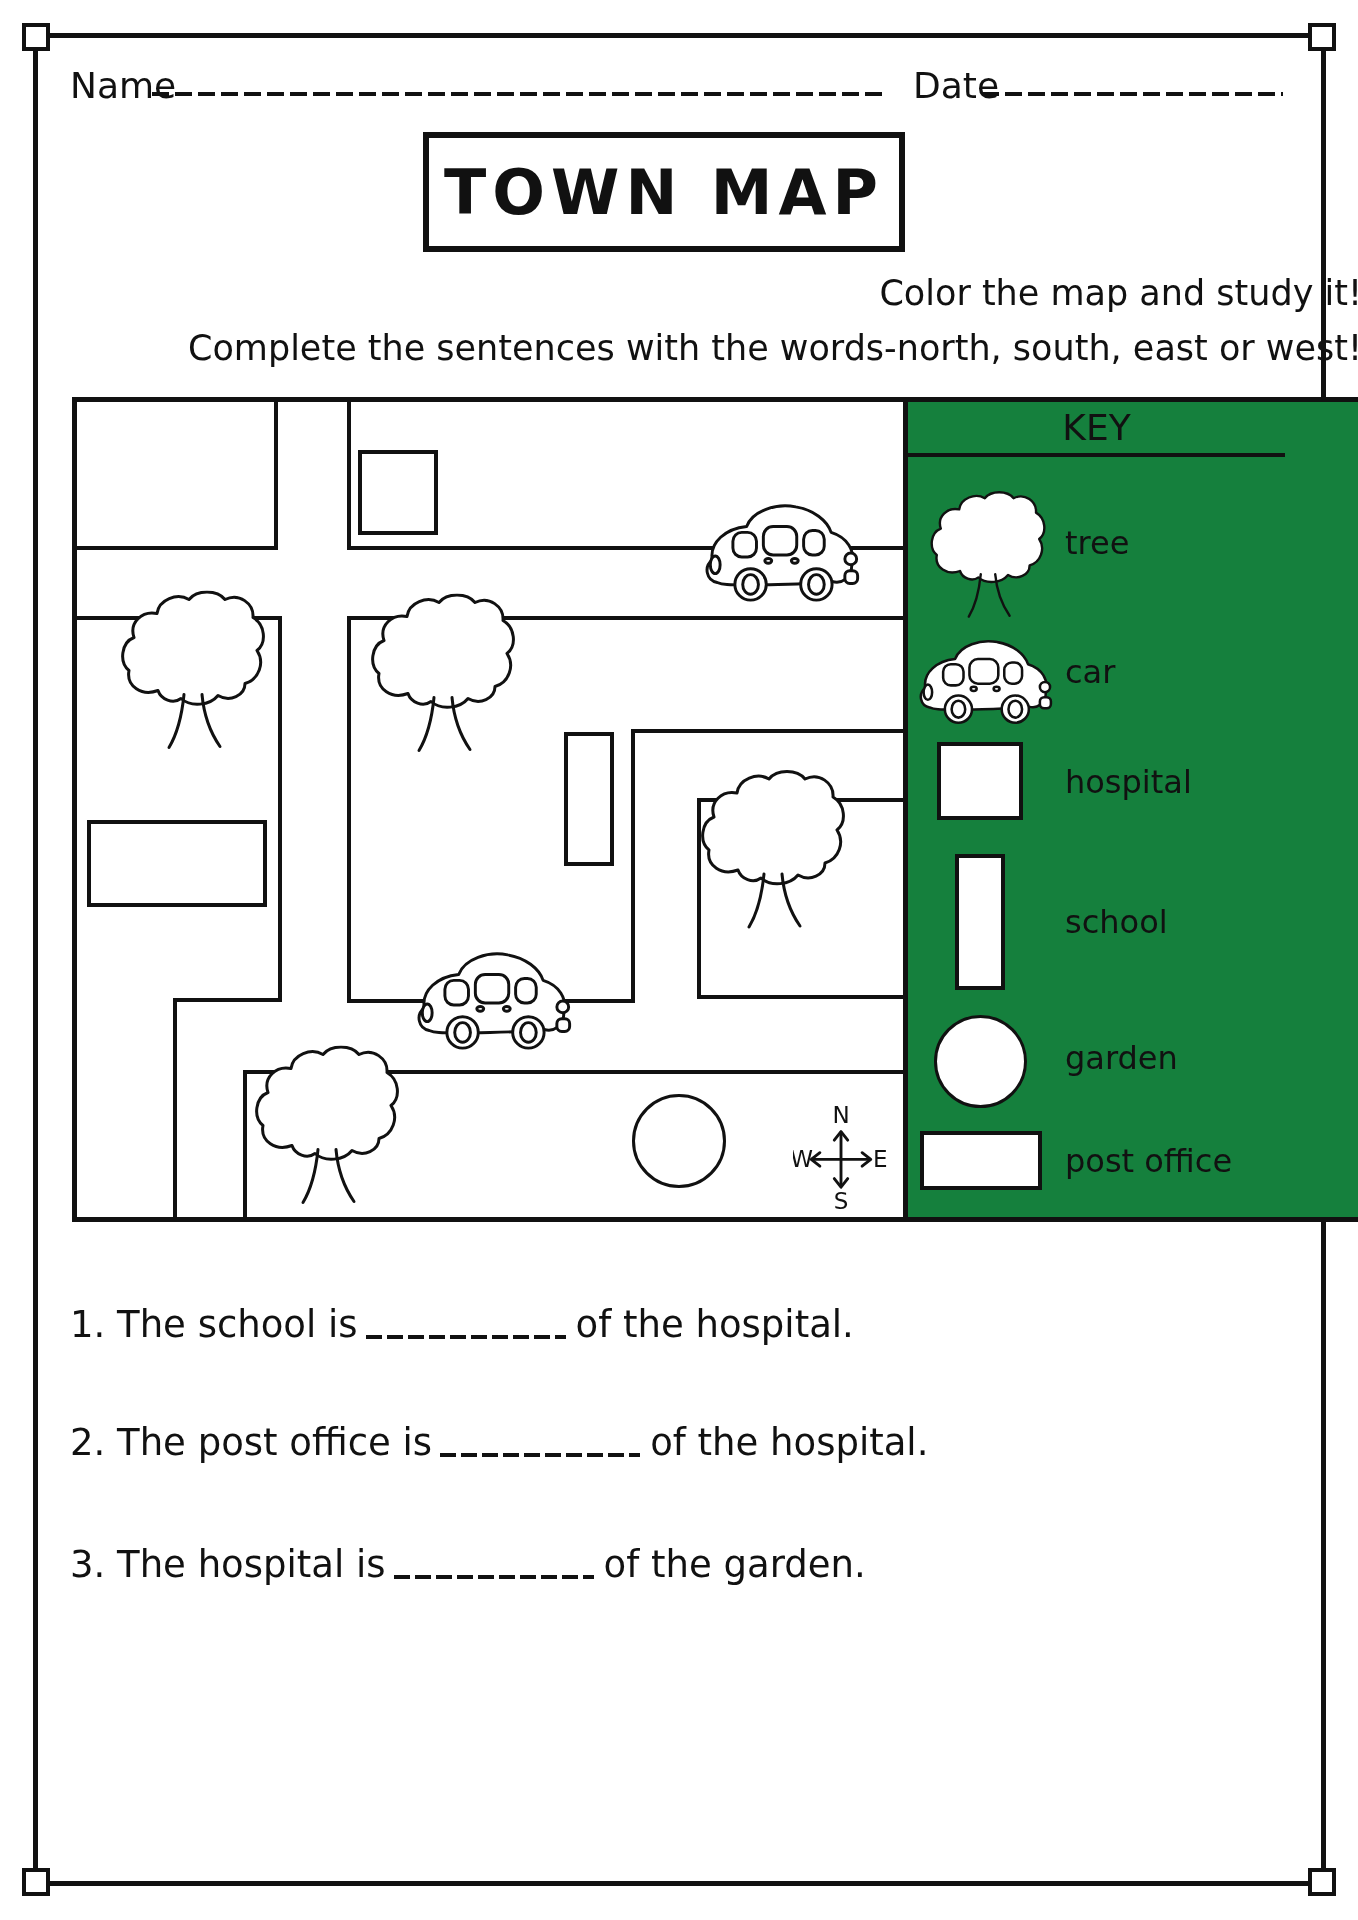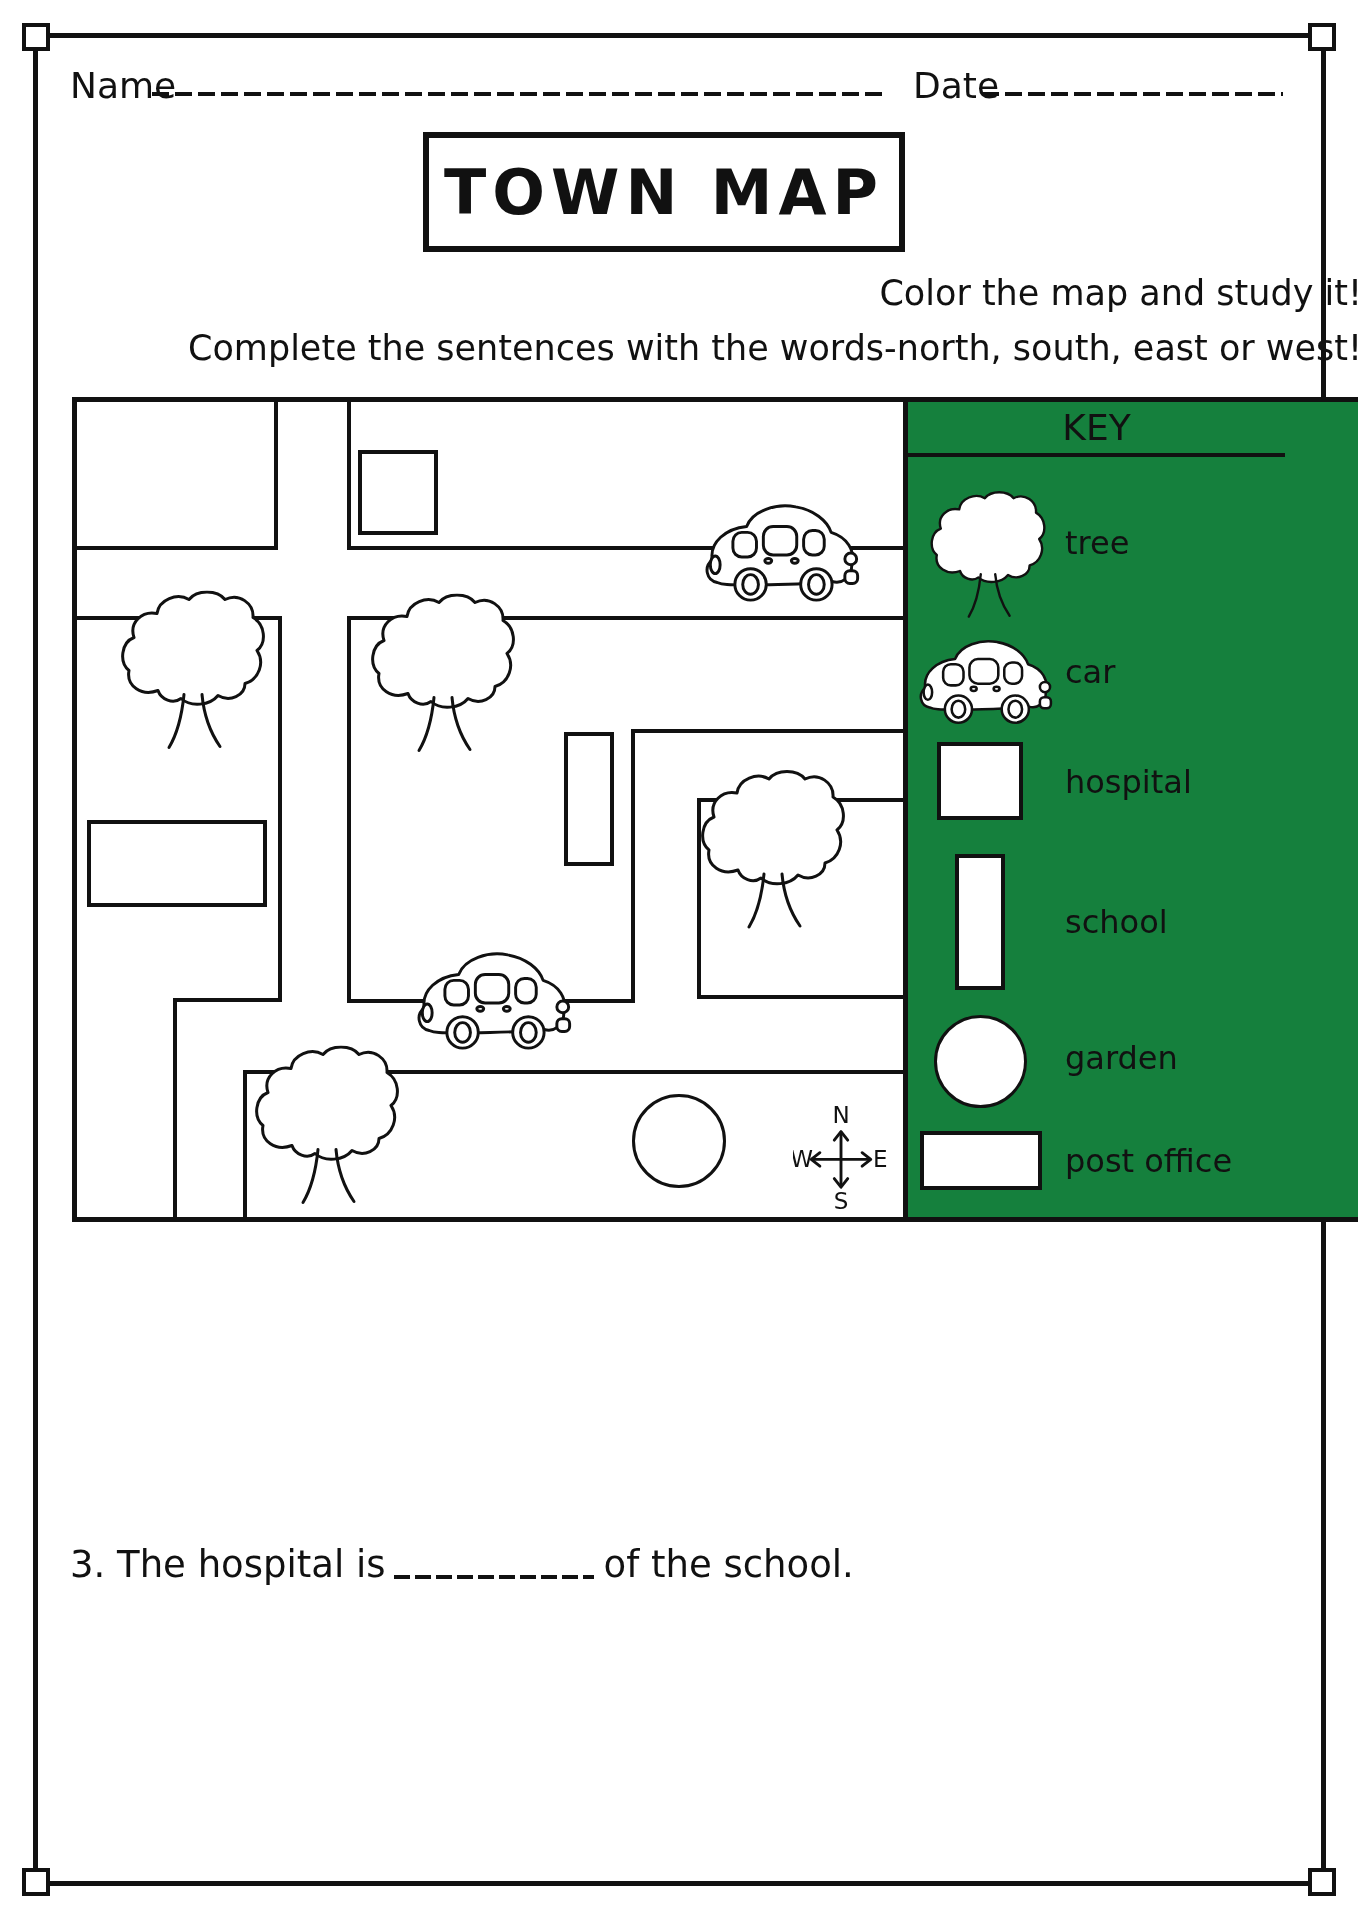--- a/index.html
+++ b/index.html
@@ -177,17 +177,23 @@
     <div class="blk" style="left:47px;top:452px;width:50px;height:136px"></div>
     <span class="klabel" style="top:501px">school</span>
 
     <div class="circle" style="left:26px;top:613px;width:93px;height:93px"></div>
     <span class="klabel" style="top:637px">garden</span>
 
     <div class="blk" style="left:12px;top:729px;width:122px;height:59px"></div>
     <span class="klabel" style="top:740px">post office</span>
   </div>
 
+  <div class="sent" style="top:1301px">
+    <span>1. The school is</span><span class="blank"></span><span>of the hospital.</span>
+  </div>
+  <div class="sent" style="top:1419px">
+    <span>2. The post office is</span><span class="blank"></span><span>of the hospital.</span>
+  </div>
   <div class="sent" style="top:1541px">
-    <span>3. The hospital is</span><span class="blank"></span><span>of the school.</span>
+    <span>3. The hospital is</span><span class="blank"></span><span>of the garden.</span>
   </div>
 
 </div>
 
 </body></html>

